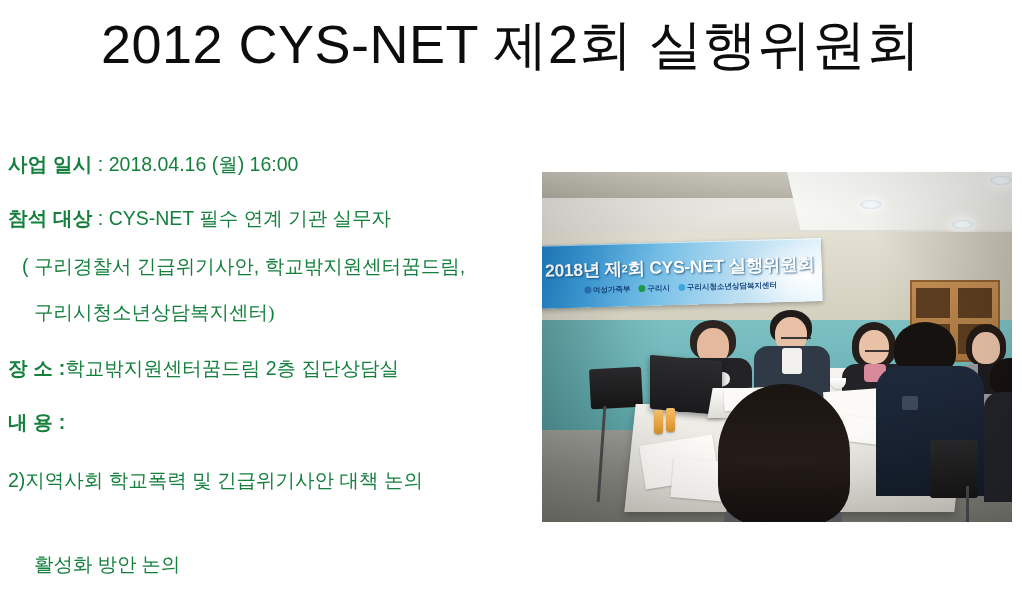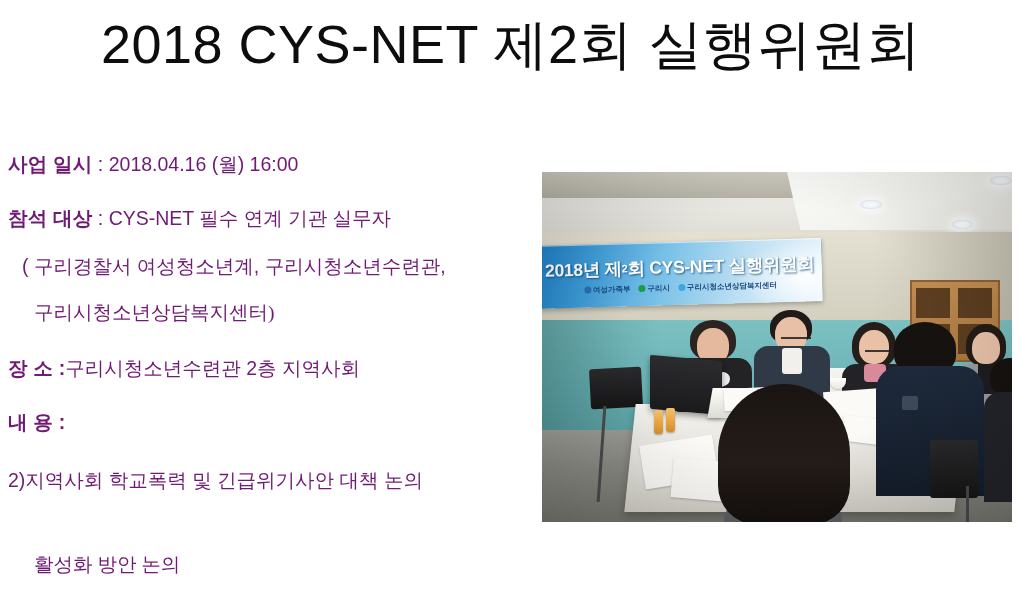--- a/index.html
+++ b/index.html
@@ -36,21 +36,21 @@
   
   .body-col {
     position: absolute;
     left: 8px;
     top: 152px;
     width: 530px;
   }
   .line {
     font-size: 19.5px;
     line-height: 1.25;
-    color: #701a75;
+    color: #15803d;
     white-space: nowrap;
   }
   .lbl { font-weight: bold; letter-spacing: 0.2px; }
   .val { font-weight: normal; }
   .sp-sm { height: 23px; }
   .sp-md { height: 30px; }
   .sp-lg { height: 34px; }
   .indent1 { padding-left: 14px; }
   .indent2 { padding-left: 26px; font-family: Liberation Serif, serif; }
   .b-inline { font-weight: bold; }
@@ -325,46 +325,46 @@
   .vignette {
     left:0; top:0; width:470px; height:350px;
     background: radial-gradient(ellipse at 50% 45%, rgba(0,0,0,0) 45%, rgba(0,0,0,.18) 100%);
     pointer-events: none;
   }
   .photo-blur { filter: blur(0.35px); }
 </style>
 </head>
 <body>
 
-<div class="slide-title">2018 CYS-NET 제2회 실행위원회</div>
+<div class="slide-title">2012 CYS-NET 제2회 실행위원회</div>
 
 <div class="body-col">
 
   <div class="line">
     <span class="lbl">사업 일시</span><span class="val"> : </span><span class="val">2018.04.16 (월) 16:00</span>
   </div>
 
   <div class="sp-md"></div>
 
   <div class="line">
     <span class="lbl">참석 대상</span><span class="val"> : </span><span class="val">CYS-NET 필수 연계 기관 실무자</span>
   </div>
 
   <div class="sp-sm"></div>
 
-  <div class="line indent1">( 구리경찰서 여성청소년계, 구리시청소년수련관,</div>
+  <div class="line indent1">( 구리경찰서 긴급위기사안, 학교밖지원센터꿈드림,</div>
 
   <div class="sp-sm"></div>
 
   <div class="line indent2">구리시청소년상담복지센터)</div>
 
   <div class="sp-md"></div>
 
   <div class="line">
-    <span class="lbl">장  소 :</span><span class="val">구리시청소년수련관 2층 지역사회</span>
+    <span class="lbl">장  소 :</span><span class="val">학교밖지원센터꿈드림 2층 집단상담실</span>
   </div>
 
   <div class="sp-md"></div>
 
   <div class="line">
     <span class="lbl">내  용 :</span>
   </div>
 
   <div class="sp-lg"></div>
 

